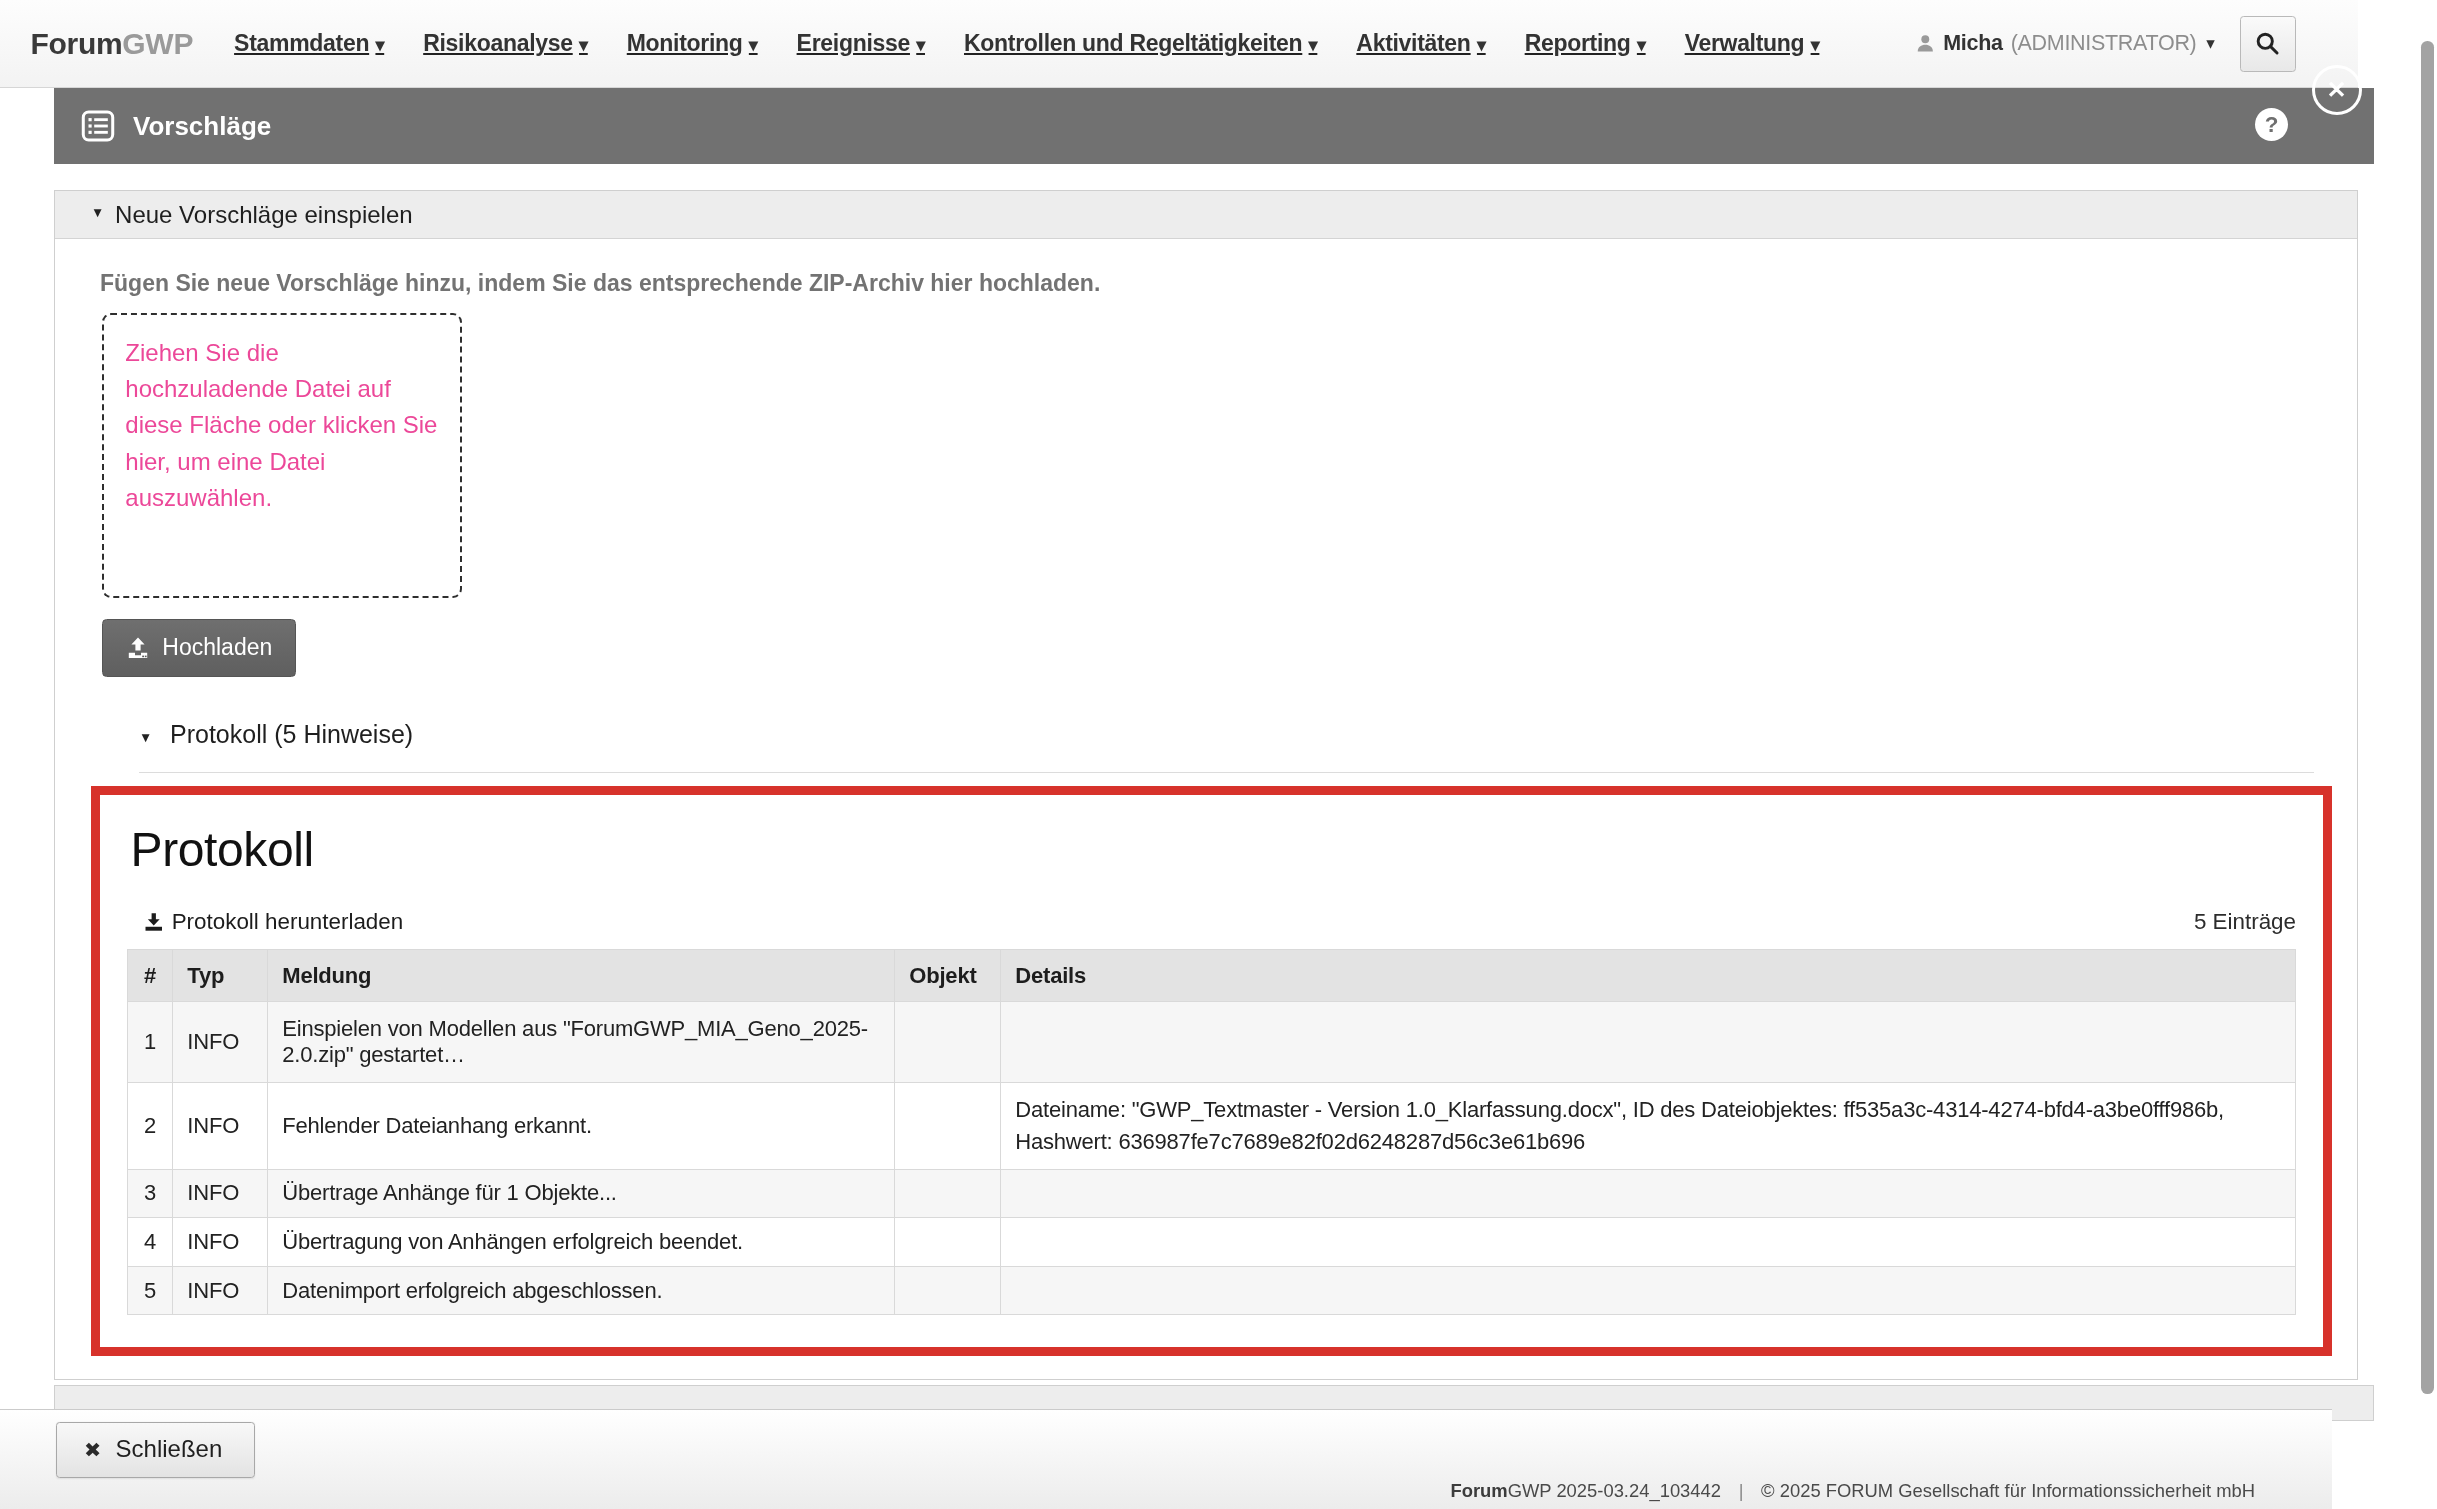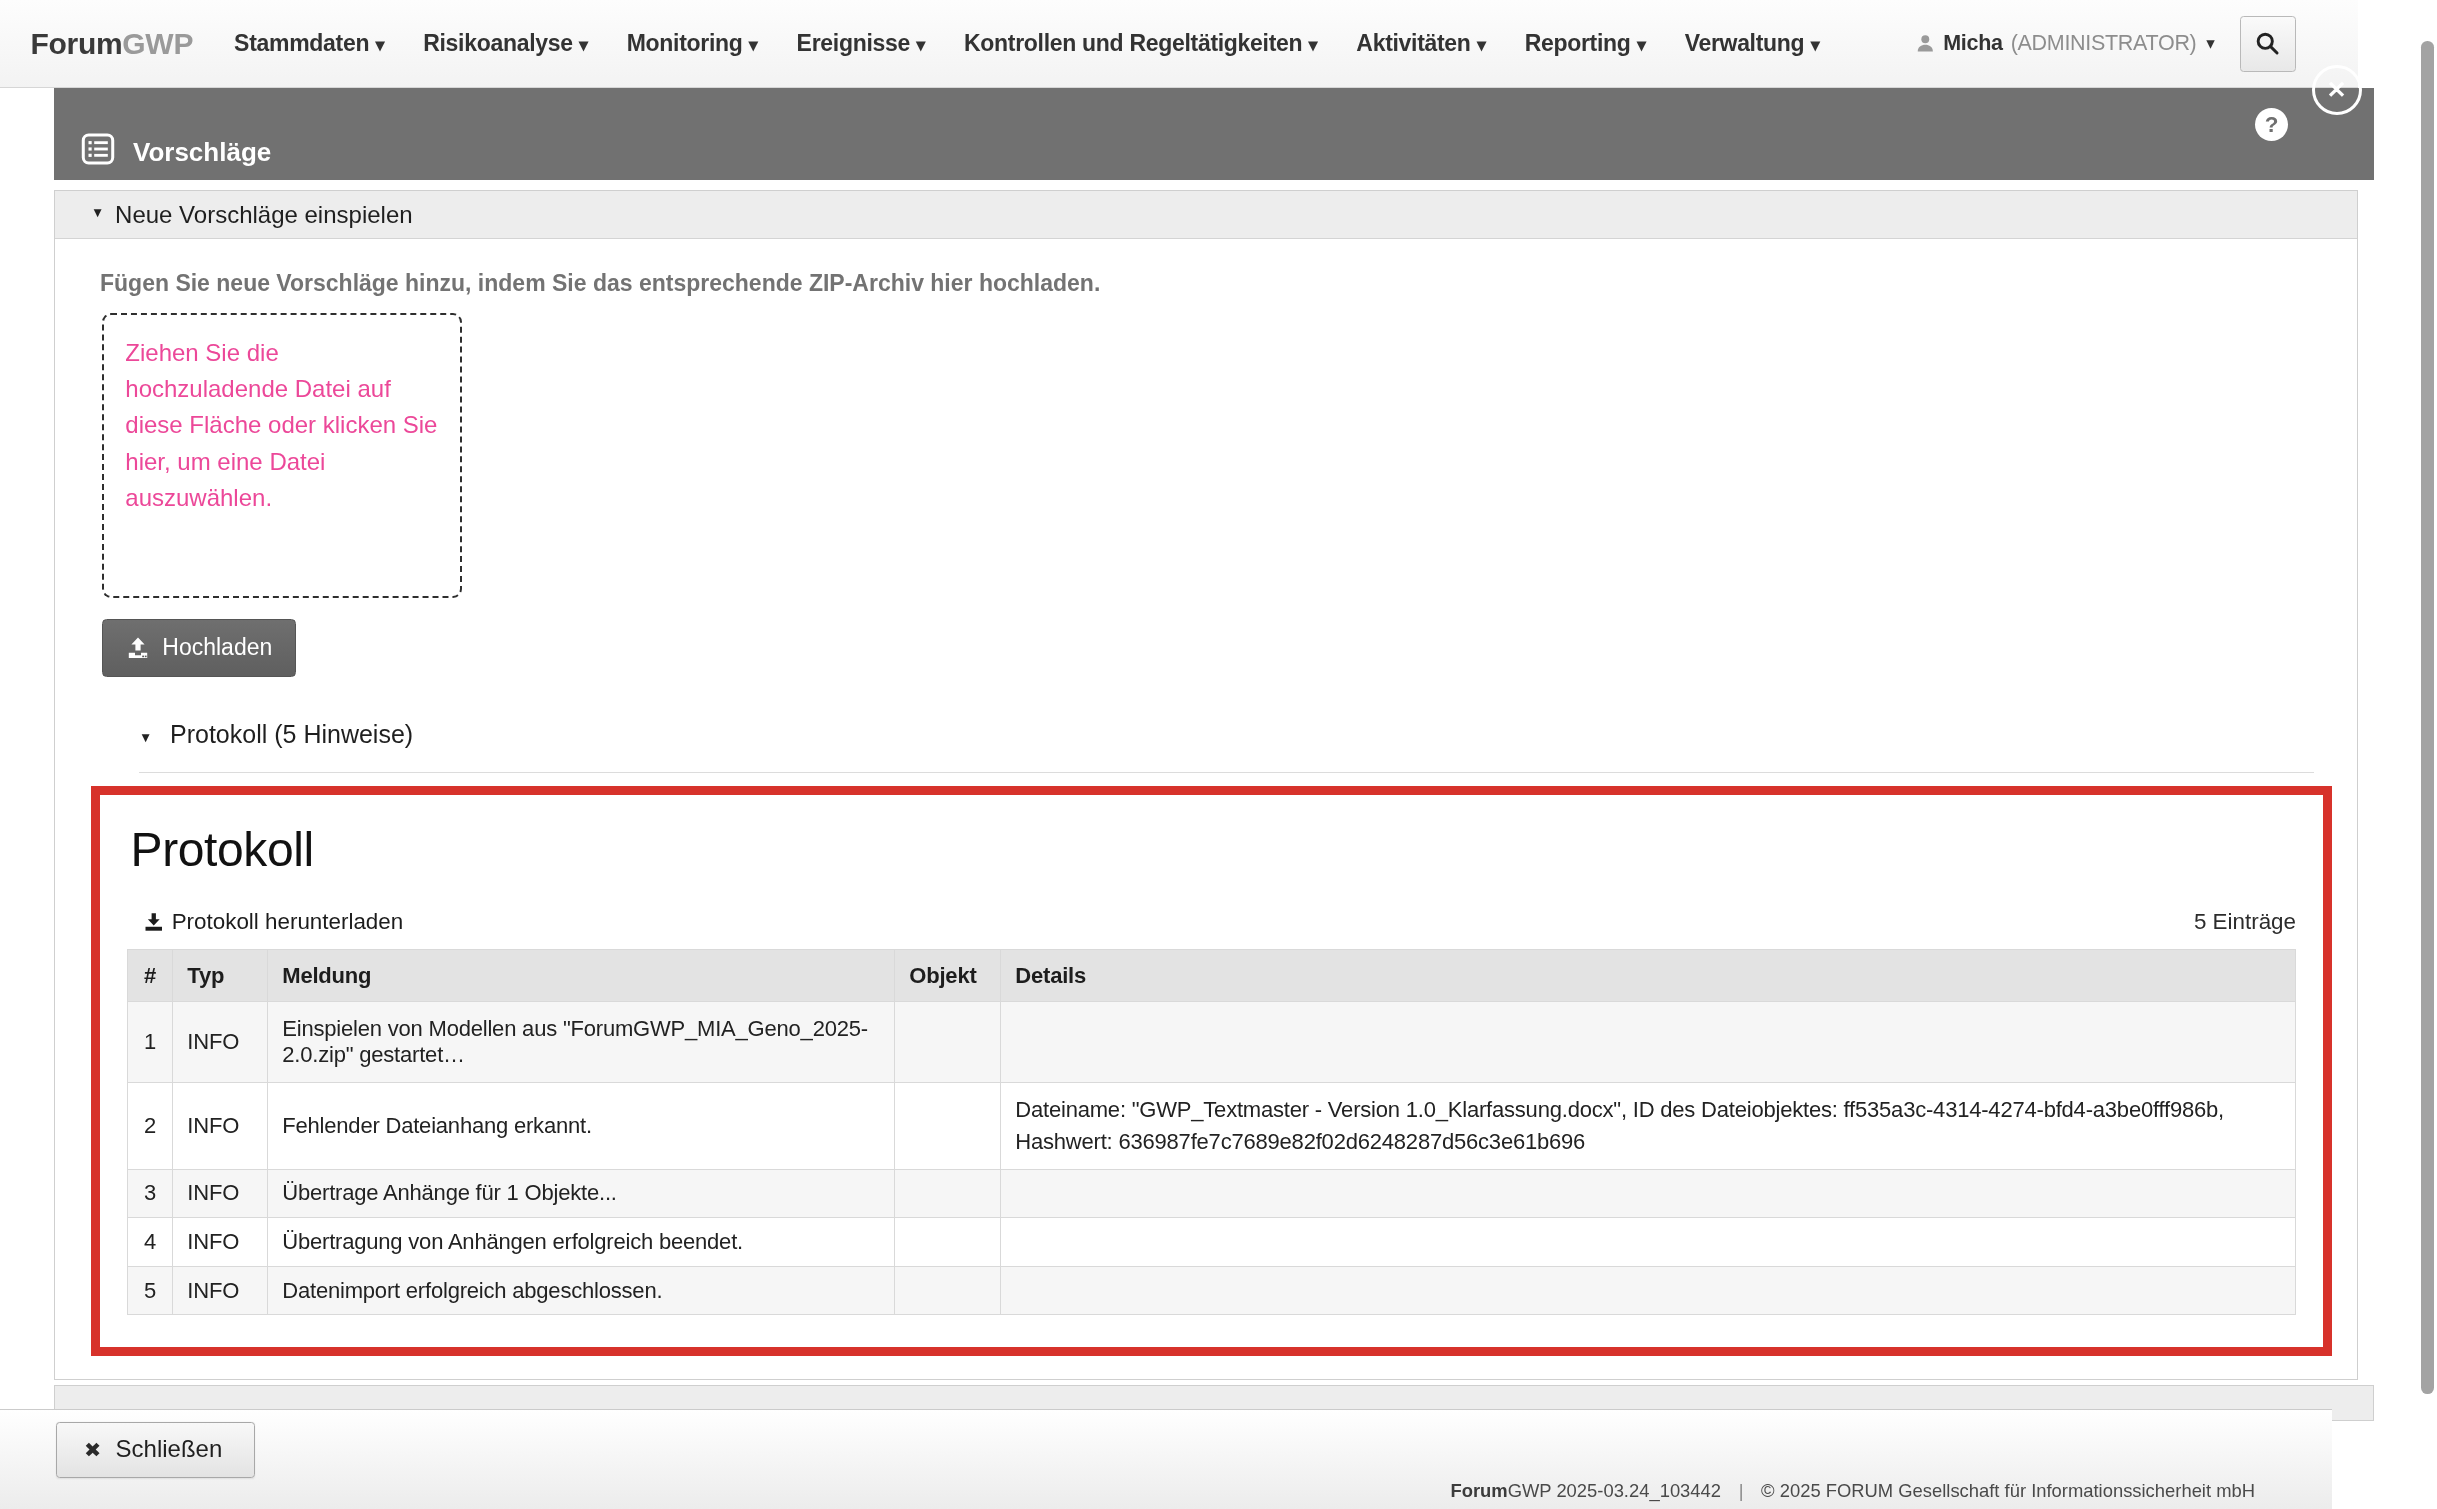--- a/index.html
+++ b/index.html
@@ -6,35 +6,35 @@
   html,body { width: 2438px; height: 1509px; overflow: hidden; background:#fff;
     font-family: "Liberation Sans", sans-serif; color:#222; }
   body { position: relative; }
 
   
   .topnav { position:absolute; left:0; top:0; width:2358px; height:88px;
     background:linear-gradient(#fdfdfd,#f3f3f3); border-bottom:0.9px solid #d6d6d6;
     display:flex; align-items:center; padding:0 30.5px; letter-spacing:-0.3px; }
   .brand { font-size:30px; font-weight:bold; margin-right:41px; white-space:nowrap; }
   .brand .b1 { color:#3a3a3a; } .brand .b2 { color:#9a9a9a; }
-  .nav-items { display:flex; align-items:flex-end; gap:39px; }
+  .nav-items { display:flex; align-items:flex-end; gap:39px;text-decoration:underline; }
   .nav-item { font-size:23px; font-weight:bold; color:#333; text-decoration:none; white-space:nowrap; cursor:pointer; }
   .nav-item::after { content:"▾"; font-size:18px; margin-left:6.3px; color:#333; }
   .nav-right { margin-left:auto; display:flex; align-items:center; gap:25px; }
   .user-chip { display:flex; align-items:center; gap:8px; font-size:21.5px; cursor:pointer; white-space:nowrap; }
   .user-chip .uname { font-weight:bold; color:#333; }
   .user-chip .urole { color:#8d8d8d; }
   .user-chip::after { content:"▾"; font-size:17px; color:#333; margin-left:1.8px; }
   .search-btn { width:56px; height:56px; border:0.9px solid #b9b9b9; border-radius:3.6px;
     background:linear-gradient(#fafafa,#e8e8e8); display:flex; align-items:center; justify-content:center;
     cursor:pointer; margin-right:32px; }
 
   
-  .title-bar { position:absolute; left:54px; top:88px; width:2320px; height:92px;
-    background:#717171; display:flex; align-items:flex-end; padding:12px 25px; }
+  .title-bar { position:absolute; left:54px; top:88px; width:2320px; height:76px;
+    background:#717171; display:flex; align-items:center; padding:0 25px; }
   .title-bar .t-label { color:#fff; font-size:26px; font-weight:bold; margin-left:16px; }
   .help-circle { position:absolute; right:86px; top:20px; width:33px; height:33px; border-radius:50%;
     background:#fff; display:flex; align-items:center; justify-content:center; cursor:pointer; }
   .help-circle::before { content:"?"; color:#6f6f6f; font-weight:bold; font-size:22.4px; }
   .close-circle { position:absolute; right:12.5px; top:-23px; width:50px; height:50px; border-radius:50%;
     border:3.6px solid #fff; display:flex; align-items:center; justify-content:center; cursor:pointer; }
   .close-circle::before { content:"✕"; color:#fff; font-size:24px; font-weight:bold; }
 
   
   .panel { position:absolute; left:54px; top:190px; width:2304px; background:#fff; border:0.9px solid #cfcfcf; }

